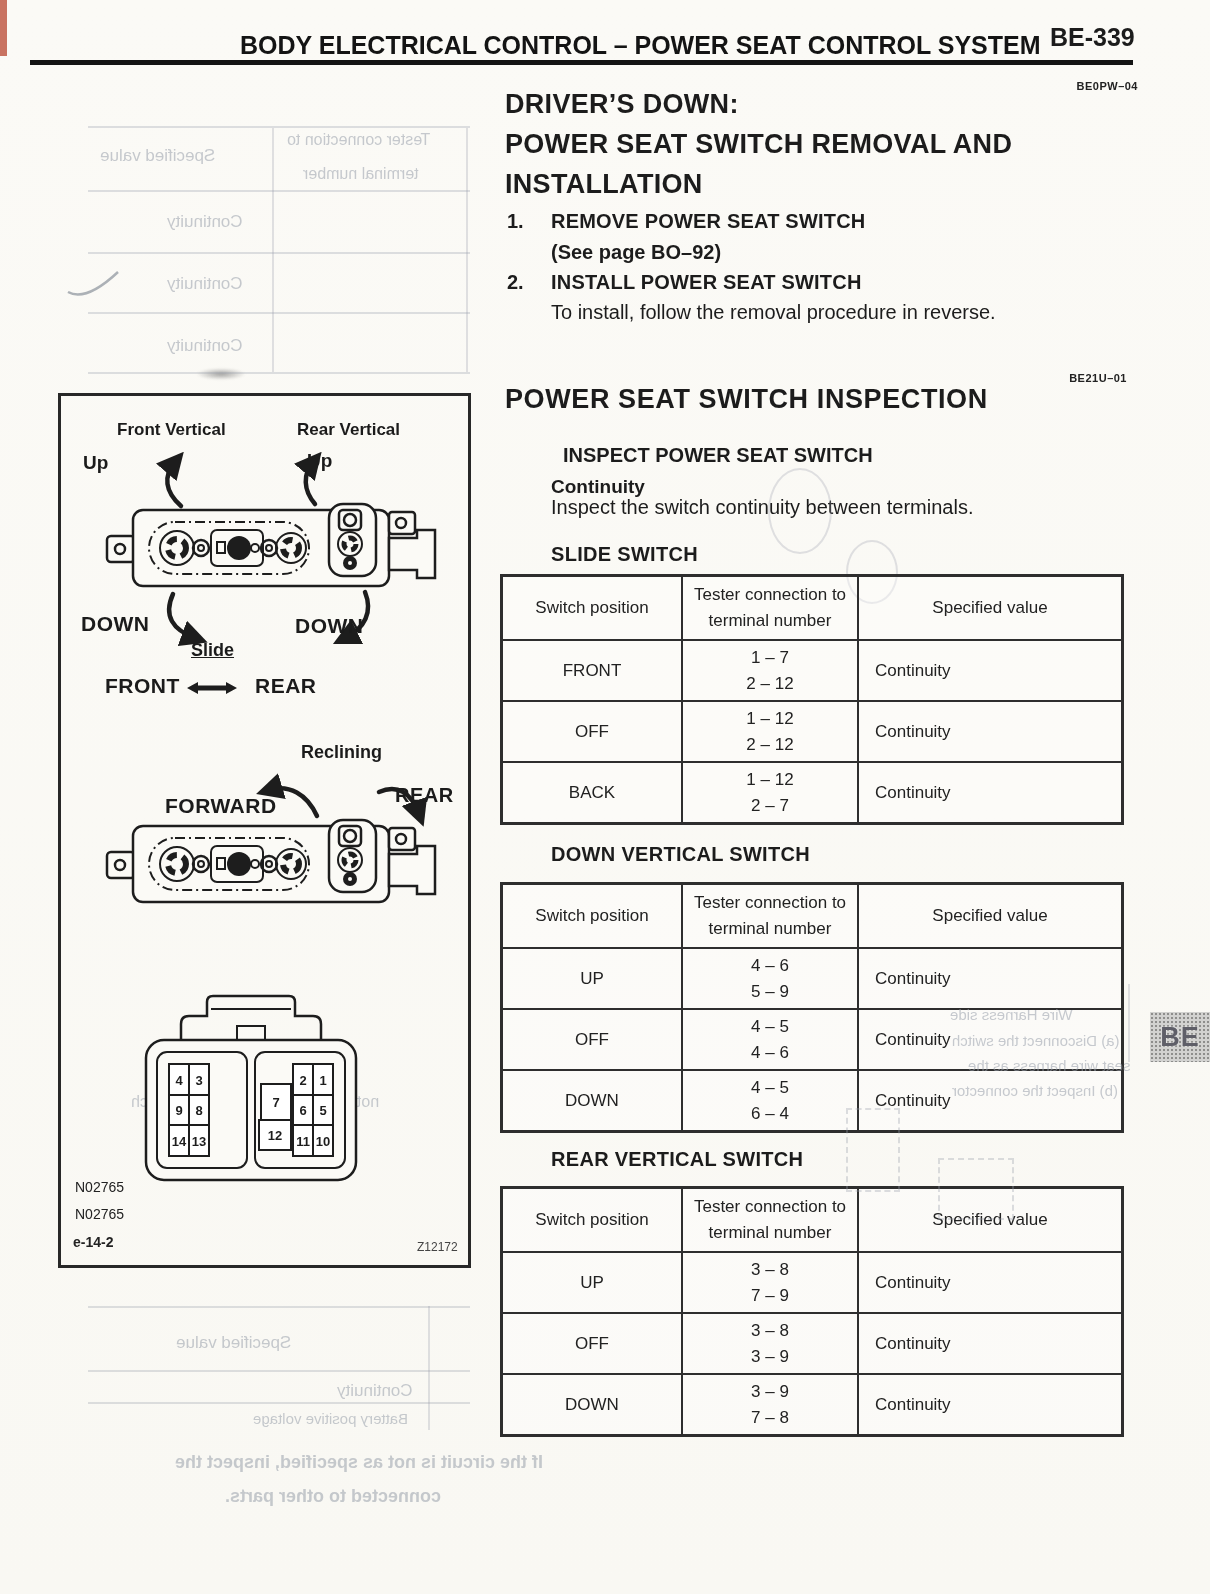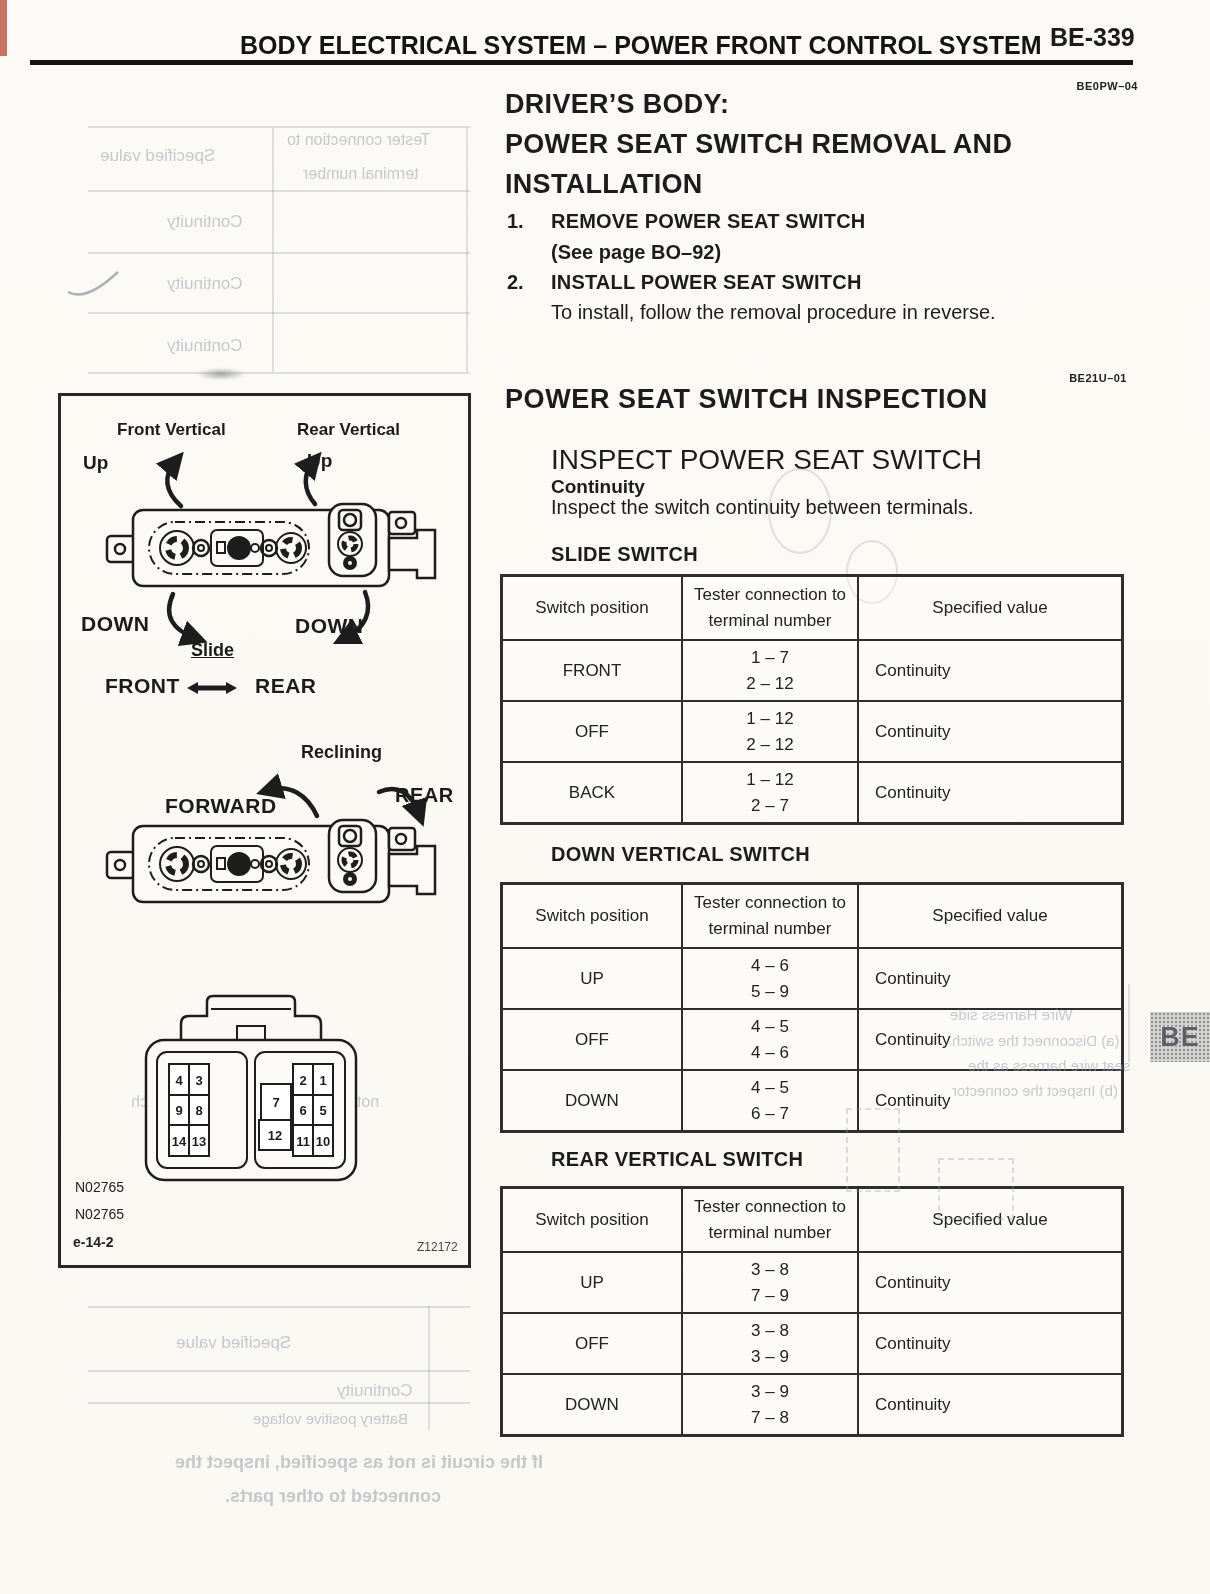--- a/index.html
+++ b/index.html
@@ -21,21 +21,21 @@
   
   .h1 { left:505px; top:84px; font-size:27px; font-weight:bold; line-height:40px; letter-spacing:0.3px; }
   .h1 span { display:block; }
   .step-num   { left:507px; font-size:20px; font-weight:bold; }
   .step-title { left:551px; font-size:20px; font-weight:bold; letter-spacing:0.2px; }
   .step-note  { left:551px; font-size:20px; font-weight:bold; }
   .step-body  { left:551px; font-size:20px; }
 
   
   .h2 { left:505px; top:384px; font-size:27px; font-weight:bold; letter-spacing:0.6px; }
-  .sub-h   { left:551px; top:444px; font-size:28px; font-weight:normal; }
+  .sub-h   { left:563px; top:444px; font-size:20px; font-weight:bold; }
   .cont-h  { left:551px; top:476px; font-size:19px; font-weight:bold; }
   .instr   { left:551px; top:496px; font-size:20px; }
   .tbl-title { left:551px; font-size:20px; font-weight:bold; letter-spacing:0.3px; }
 
   
   .ctable { position:absolute; left:500px; width:624px; border:3px solid #2e2e2e; background:rgba(255,255,255,0.35); }
   .trow { display:flex; height:61px; }
   .trow.head { height:62px; }
   .trow + .trow { border-top:2px solid #2e2e2e; }
   .tc { display:flex; align-items:center; justify-content:center; text-align:center;
@@ -100,27 +100,27 @@
   <div class="ghost g17" style="left:100px; top:146px;">Specified value</div>
   <div class="ghost g16" style="left:287px; top:131px;">Tester connection to</div>
   <div class="ghost g16" style="left:303px; top:165px;">terminal number</div>
   <div class="ghost g17" style="left:167px; top:212px;">Continuity</div>
   <div class="ghost g17" style="left:167px; top:274px;">Continuity</div>
   <div class="ghost g17" style="left:167px; top:336px;">Continuity</div>
   <svg style="left:64px; top:262px;" width="60" height="40" viewBox="0 0 60 40">
     <path d="M 4,30 Q 22,40 54,10" fill="none" stroke="rgba(120,128,140,0.6)" stroke-width="2.5"></path>
   </svg>
 
-  <div class="abs header-title">BODY ELECTRICAL SYSTEM – POWER FRONT CONTROL SYSTEM</div>
+  <div class="abs header-title">BODY ELECTRICAL CONTROL – POWER SEAT CONTROL SYSTEM</div>
   <div class="abs page-number">BE-339</div>
   <div class="abs header-rule"></div>
   <div class="abs sec-code" style="left:1013px; top:80px;">BE0PW–04</div>
 
   <div class="abs h1">
-    <span>DRIVER’S BODY:</span>
+    <span>DRIVER’S DOWN:</span>
     <span>POWER SEAT SWITCH REMOVAL AND</span>
     <span>INSTALLATION</span>
   </div>
   <div class="abs step-num" style="top:210px;">1.</div>
   <div class="abs step-title" style="top:210px;">REMOVE POWER SEAT SWITCH</div>
   <div class="abs step-note" style="top:241px;">(See page BO–92)</div>
   <div class="abs step-num" style="top:271px;">2.</div>
   <div class="abs step-title" style="top:271px;">INSTALL POWER SEAT SWITCH</div>
   <div class="abs step-body" style="top:301px;">To install, follow the removal procedure in reverse.</div>
 
@@ -192,21 +192,21 @@
       <div class="tc tc2">
           <span>4 – 5</span>
           <span>4 – 6</span>
         </div>
       <div class="tc tc3 val">Continuity</div>
     </div>
     <div class="trow">
       <div class="tc tc1">DOWN</div>
       <div class="tc tc2">
           <span>4 – 5</span>
-          <span>6 – 7</span>
+          <span>6 – 4</span>
         </div>
       <div class="tc tc3 val">Continuity</div>
     </div>
   </div>
 
   <div class="abs tbl-title" style="top:1148px;">REAR VERTICAL SWITCH</div>
   <div class="ctable" style="top:1186px;">
     <div class="trow head">
       <div class="tc tc1">Switch position</div>
       <div class="tc tc2">

